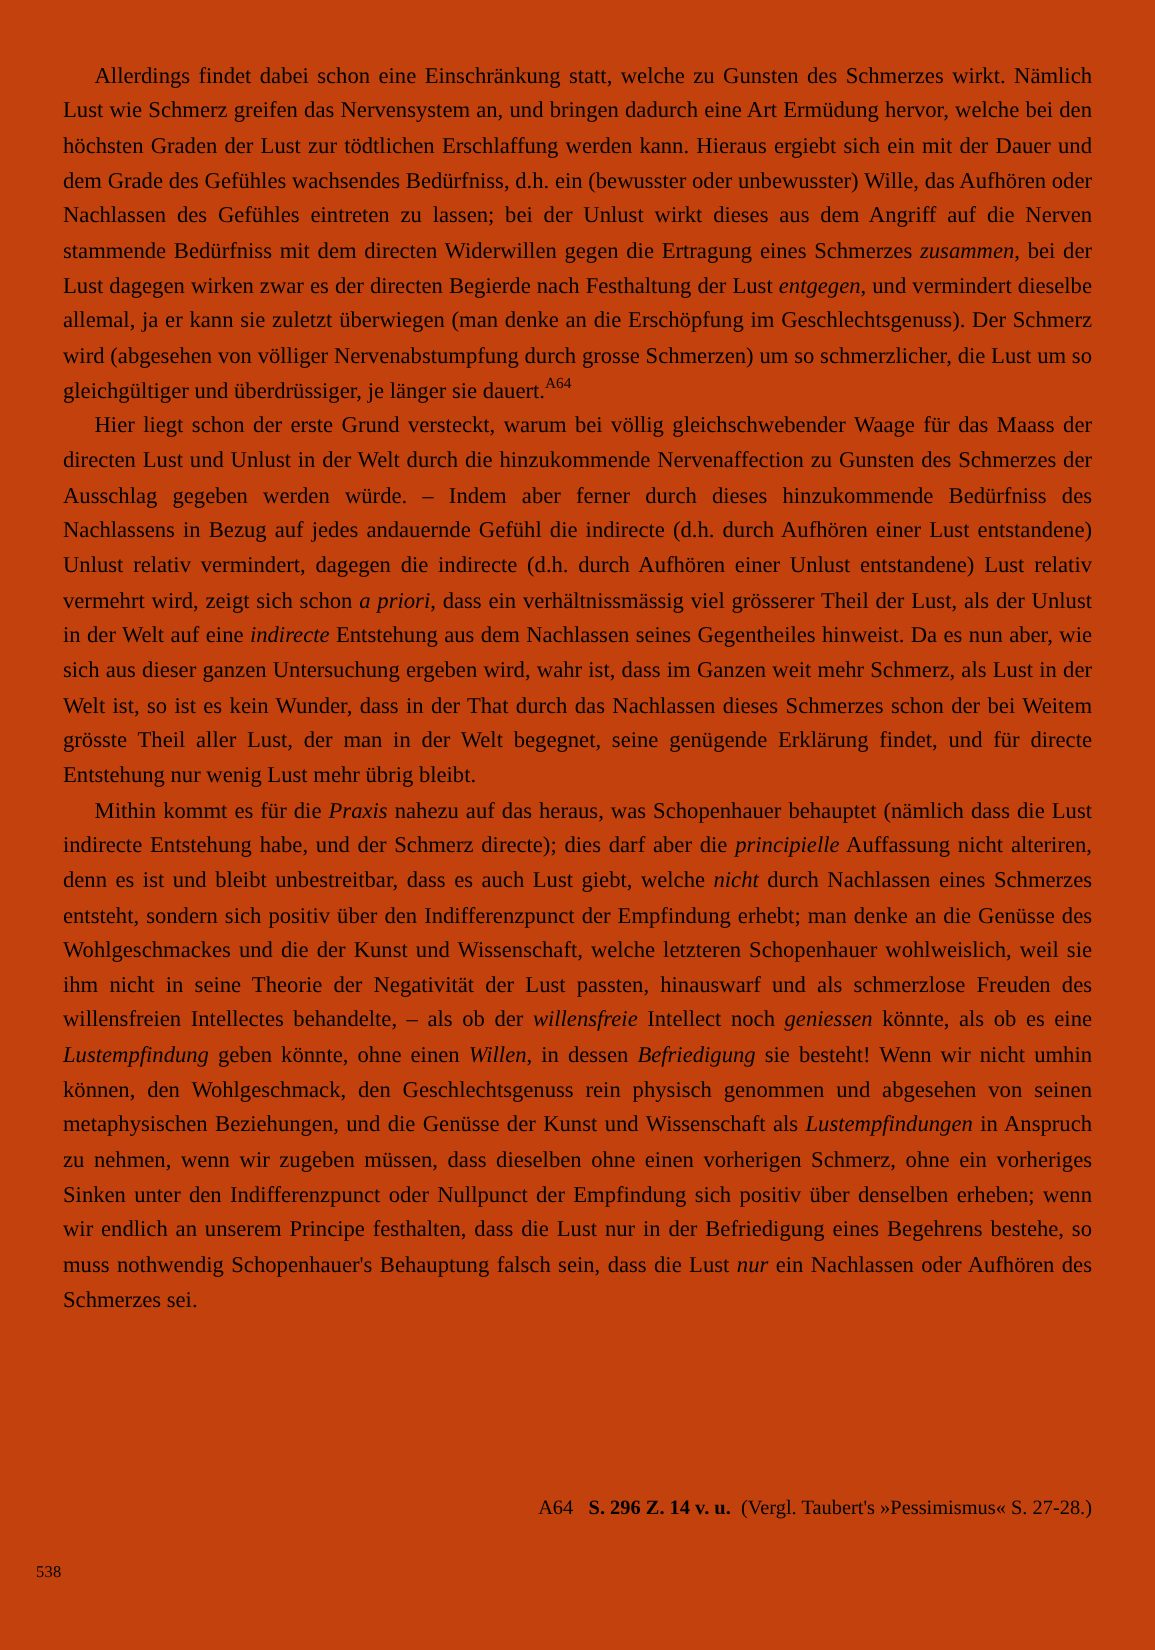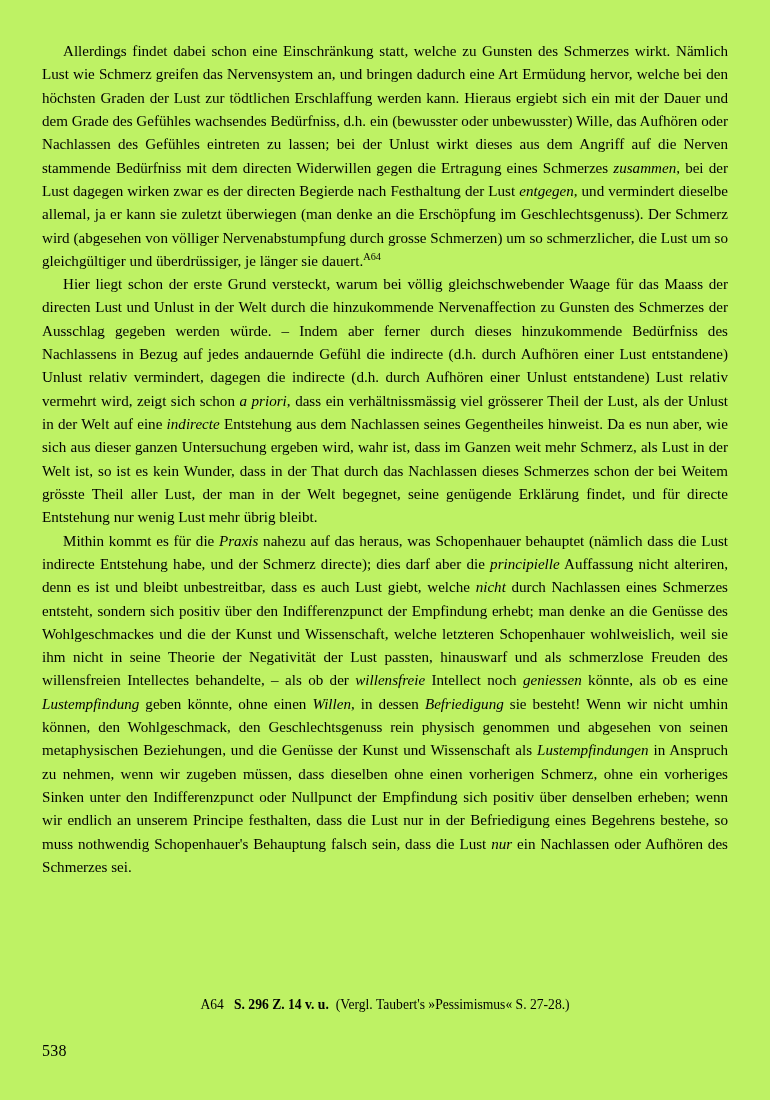--- a/index.html
+++ b/index.html
@@ -4,21 +4,21 @@
 <style>
   html, body {
     margin: 0;
     padding: 0;
     background: #ffffff;
   }
   .page {
     position: relative;
     width: 770px;
     height: 1100px;
-    background: #bef264;
+    background: #c2410c;
     font-family: "Liberation Serif", serif;
     color: #000000;
     box-sizing: border-box;
     overflow: hidden;
   }
   .text-block {
     position: absolute;
     left: 42px;
     top: 40px;
     width: 686px;
@@ -43,34 +43,34 @@
   .footnote-area {
     position: absolute;
     left: 42px;
     top: 995px;
     width: 686px;
   }
   .footnote {
     margin: 0;
     font-size: 13.6px;
     line-height: 1.4;
-    text-align: center;
+    text-align: right;
     font-family: Liberation Serif, serif;
   }
   .footnote .fn-mark {
     font-size: 13.6px;
   }
   .footnote .fn-ref {
     font-weight: bold;
   }
   .page-number {
     position: absolute;
-    left: 42px;
+    left: 24px;
     top: 1042px;
-    font-size: 16px;
+    font-size: 11px;
     letter-spacing: 0.2px;
   }
 </style>
 </head>
 <body>
 
 <div class="page">
 
   <div class="text-block">
     <p class="para" id="para-0"><span>Allerdings findet dabei schon eine Einschränkung statt, welche zu Gunsten des Schmerzes wirkt. Nämlich Lust wie Schmerz greifen das Nervensystem an, und bringen dadurch eine Art Ermüdung hervor, welche bei den höchsten Graden der Lust zur tödtlichen Erschlaffung werden kann. Hieraus ergiebt sich ein mit der Dauer und dem Grade des Gefühles wachsendes Bedürfniss, d.h. ein (bewusster oder unbewusster) Wille, das Aufhören oder Nachlassen des Gefühles eintreten zu lassen; bei der Unlust wirkt dieses aus dem Angriff auf die Nerven stammende Bedürfniss mit dem directen Widerwillen gegen die Ertragung eines Schmerzes </span><i>zusammen</i><span>, bei der Lust dagegen wirken zwar es der directen Begierde nach Festhaltung der Lust </span><i>entgegen</i><span>, und vermindert dieselbe allemal, ja er kann sie zuletzt überwiegen (man denke an die Erschöpfung im Geschlechtsgenuss). Der Schmerz wird (abgesehen von völliger Nervenabstumpfung durch grosse Schmerzen) um so schmerzlicher, die Lust um so gleichgültiger und überdrüssiger, je länger sie dauert.</span><sup>A64</sup></p>

